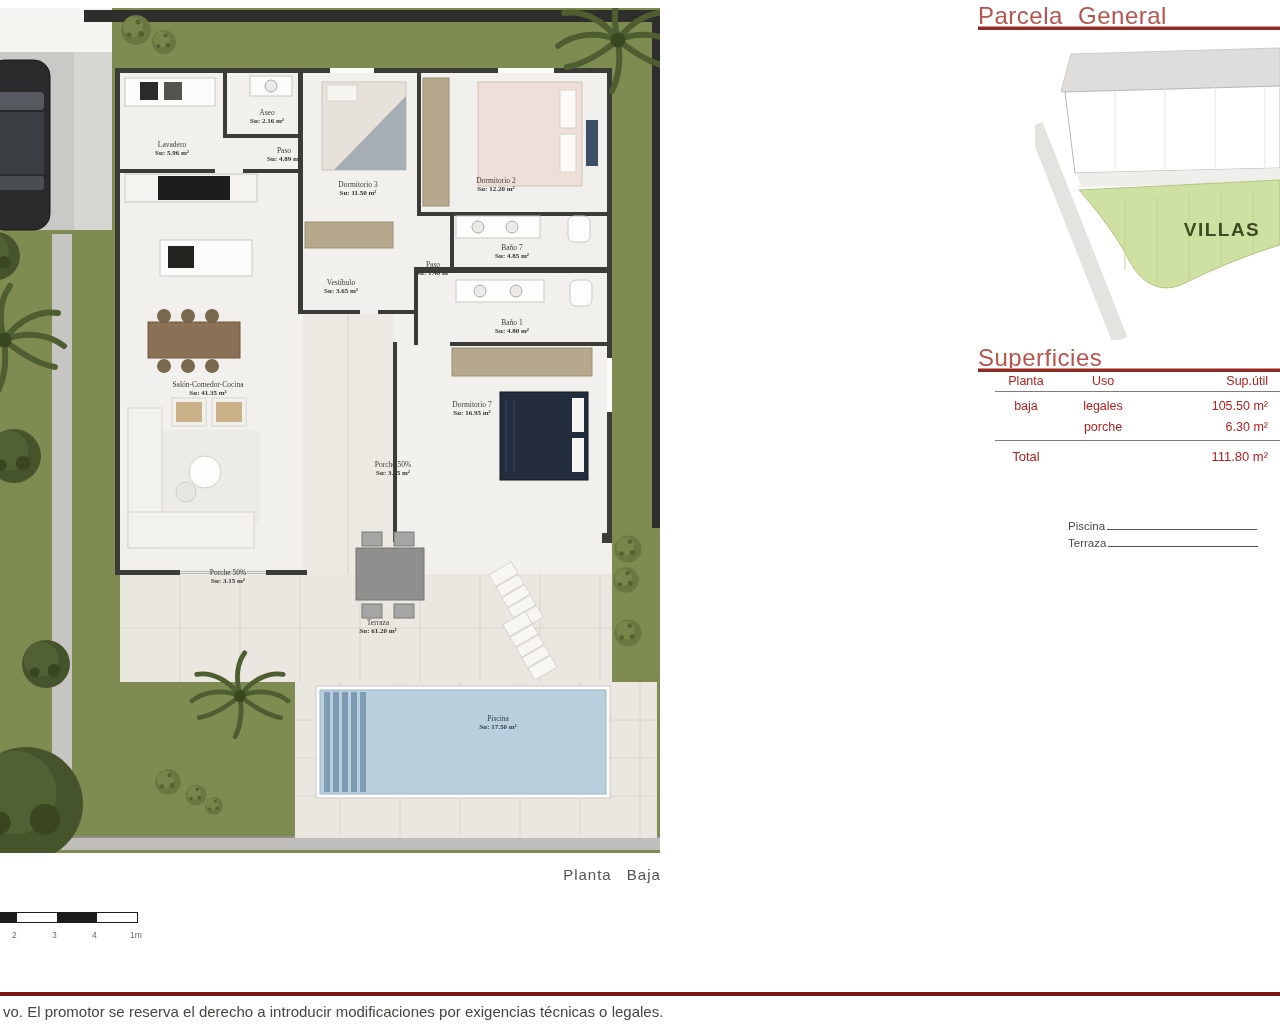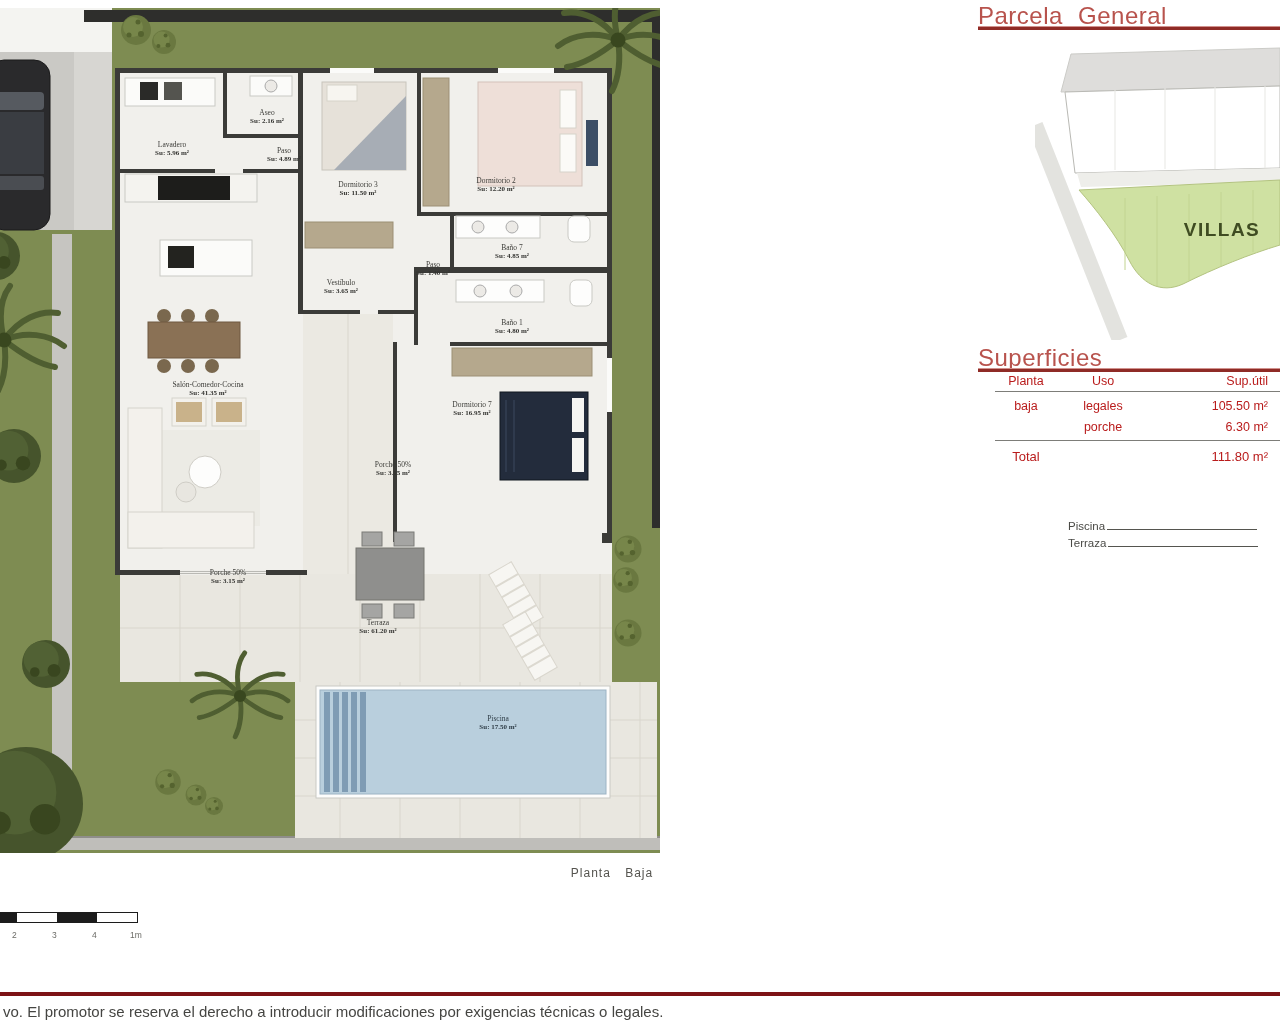--- a/index.html
+++ b/index.html
@@ -8,21 +8,21 @@
   
   #figure{position:absolute;left:0;top:8px;width:660px;height:845px;}
   #garden-svg{position:absolute;left:0;top:0;}
   .room-label{position:absolute;transform:translateX(-50%);text-align:center;
       font-size:7.5px;line-height:1.25;color:#3c3c38;white-space:nowrap;pointer-events:none;font-family:Liberation Serif, serif;}
   .room-label .area{display:block;font-weight:bold;font-size:7px;color:#333330;}
   .room-label.on-pool{color:#2e3c46;}
   .room-label.on-pool .area{color:#2e3c46;}
   
   #plan-caption{position:absolute;left:612px;top:866px;transform:translateX(-50%);
-      font-size:12px;color:#55544f;letter-spacing:1px;word-spacing:10px;}
+      font-size:15px;color:#55544f;letter-spacing:1px;word-spacing:10px;}
   
   #scalebar{position:absolute;left:-24px;top:912px;width:160px;height:9px;
       display:flex;border:1px solid #1c1c1c;background:#fff;}
   #scalebar .seg{width:40px;height:100%;}
   #scalebar .dark{background:#1c1c1c;}
   .scale-label{position:absolute;top:930px;font-size:8.5px;color:#6b6b66;}
   
   .panel-heading{position:absolute;font-size:24px;color:#b8534d;letter-spacing:.5px;
       word-spacing:8px;}
   .heading-rule{position:absolute;height:3px;background:#8f2b26;border-top:1px solid #d1928e;}

